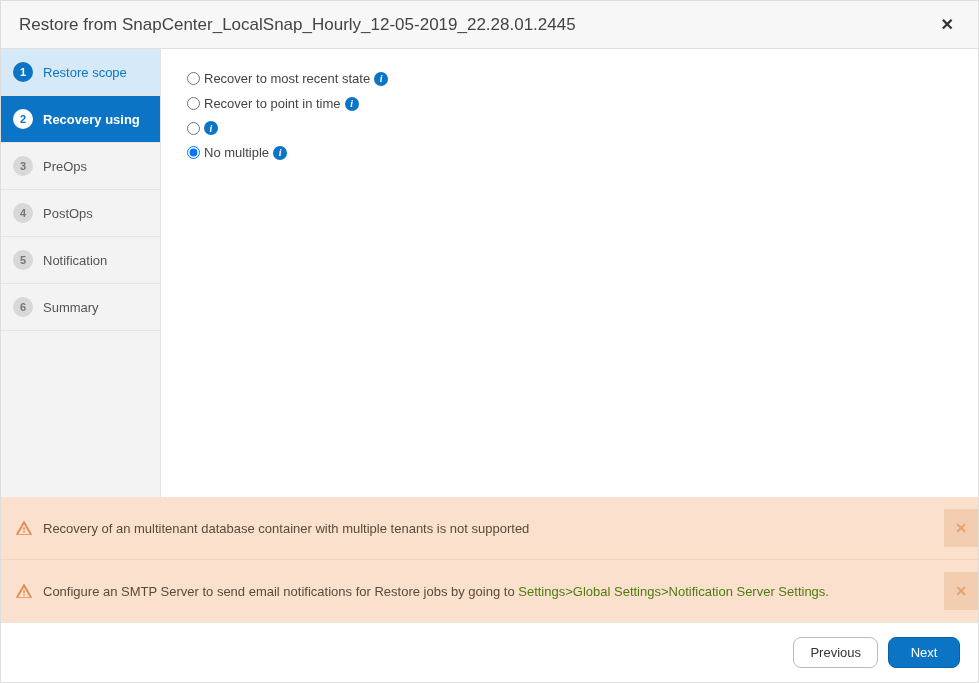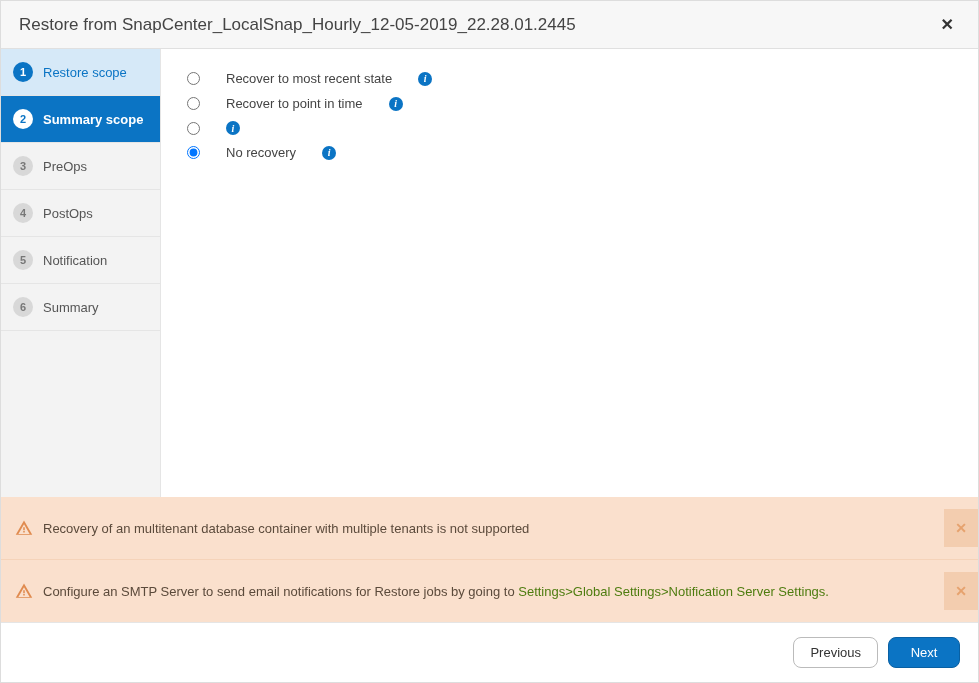--- a/index.html
+++ b/index.html
@@ -96,21 +96,21 @@
   }
   .main-heading {
     font-size: 15px;
     font-weight: 600;
     color: #333;
     margin-bottom: 22px;
   }
   .radio-row {
     display: flex;
     align-items: center;
-    gap: 26px;
+    gap: 4px;
     margin-bottom: 10px;
     color: #444;
   }
   .radio-row input[type=radio] {
     margin: 0;
     cursor: pointer;
   }
   .info-icon {
     width: 14px;
     height: 14px;
@@ -206,21 +206,21 @@
 
   <div class="body">
 
     <div class="sidebar">
       <div class="step done">
         <span class="circle">1</span>
         <span>Restore scope</span>
       </div>
       <div class="step active">
         <span class="circle">2</span>
-        <span>Summary scope</span>
+        <span>Recovery using</span>
       </div>
       <div class="step">
         <span class="circle">3</span>
         <span>PreOps</span>
       </div>
       <div class="step">
         <span class="circle">4</span>
         <span>PostOps</span>
       </div>
       <div class="step">
@@ -247,21 +247,21 @@
         <span class="info-icon">i</span>
       </label>
 
       <label class="radio-row">
         <input type="radio" name="recover" style="">
         <span class="info-icon">i</span>
       </label>
 
       <label class="radio-row">
         <input type="radio" name="recover" checked="" style="">
-        <span>No recovery</span>
+        <span>No multiple</span>
         <span class="info-icon">i</span>
       </label>
     </div>
 
   </div>
 
   <div class="alerts">
     <div class="alert-row">
       <svg class="warn-icon" width="18" height="18" viewBox="0 0 24 24">
           <path fill="currentColor" d="M12 2 1 21h22L12 2zm0 5 7.5 13h-15L12 7zm-1 4v4h2v-4h-2zm0 5v2h2v-2h-2z"></path>

